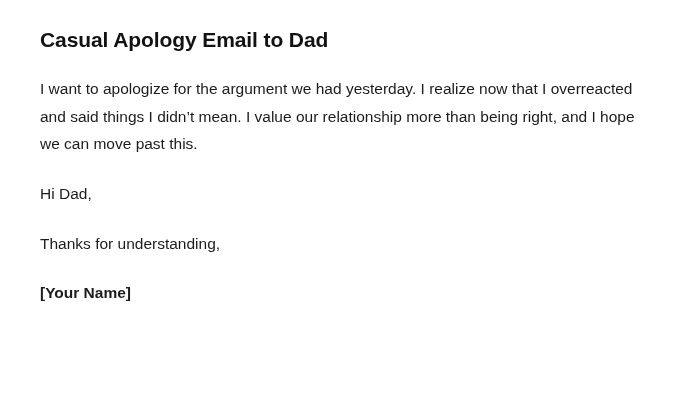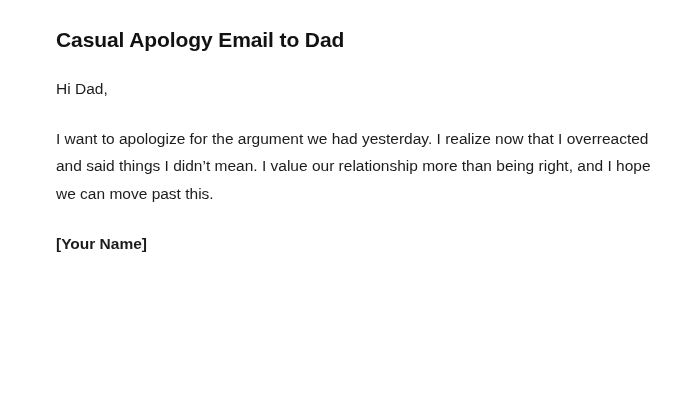--- a/index.html
+++ b/index.html
@@ -11,21 +11,21 @@
     height: 420px;
     background: #ffffff;
     font-family: "Liberation Sans", sans-serif;
     color: #1a1a1a;
     overflow: hidden;
   }
   .document {
     box-sizing: border-box;
     width: 700px;
     height: 420px;
-    padding: 26px 40px 20px 56px;
+    padding: 26px 40px 20px 40px;
     background: #ffffff;
   }
   .doc-title {
     font-size: 21px;
     font-weight: bold;
     line-height: 1.3;
     letter-spacing: -0.1px;
     margin: 0 0 22px 0;
     color: #121212;
   }
@@ -39,16 +39,17 @@
   .doc-paragraph:last-child {
     margin-bottom: 0;
     font-weight: bold;
   }
 </style>
 </head>
 <body>
 
 <div class="document">
   <h1 class="doc-title">Casual Apology Email to Dad</h1>
+  <p class="doc-paragraph">I want to apologize for the argument we had yesterday. I realize now that I overreacted and said things I didn’t mean. I value our relationship more than being right, and I hope we can move past this.</p>
   <p class="doc-paragraph">Hi Dad,</p>
-  <p class="doc-paragraph">I want to apologize for the argument we had yesterday. I realize now that I overreacted and said things I didn’t mean. I value our relationship more than being right, and I hope we can move past this.</p>
+  <p class="doc-paragraph">Thanks for understanding,</p>
   <p class="doc-paragraph">[Your Name]</p>
 </div>
 
 </body></html>

